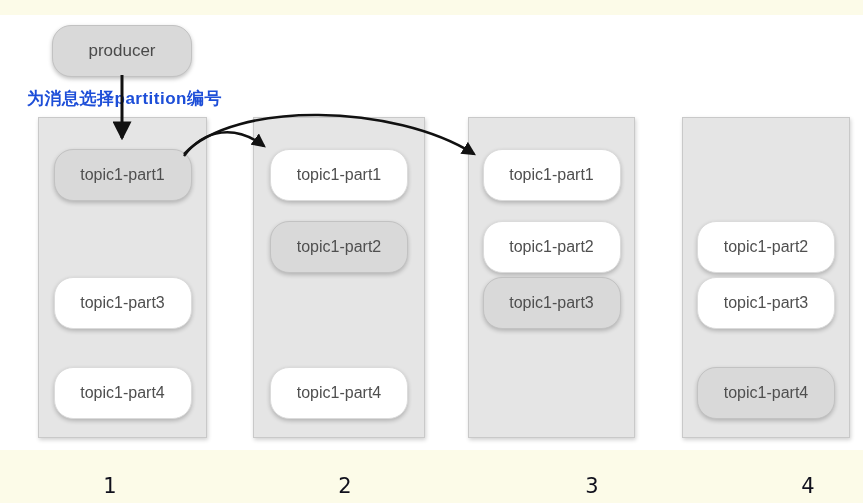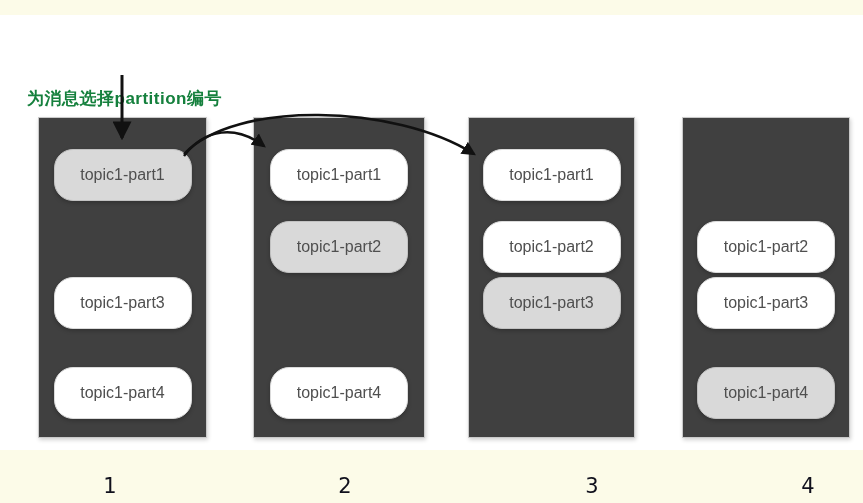--- a/index.html
+++ b/index.html
@@ -40,30 +40,30 @@
     font-size: 17px;
     color: #4a4a4a;
   }
 
   .annotation {
     position: absolute;
     left: 27px;
     top: 87px;
     font-size: 17px;
     font-weight: bold;
-    color: #15803d;
+    color: #1d4ed8;
     letter-spacing: 0.5px;
     white-space: nowrap;
   }
 
   .broker {
     position: absolute;
     top: 117px;
     height: 319px;
-    background: #404040;
+    background: #e5e5e5;
     border: 1px solid #c9c9c9;
     box-shadow: 1px 2px 4px rgba(0,0,0,0.18);
   }
   .broker-1 { left: 38px;  width: 167px; }
   .broker-2 { left: 253px; width: 170px; }
   .broker-3 { left: 468px; width: 165px; }
   .broker-4 { left: 682px; width: 166px; }
 
   .part {
     position: absolute;
@@ -111,20 +111,23 @@
   .num-3 { left: 592px; }
   .num-4 { left: 808px; }
 </style>
 </head>
 <body>
 
 <div class="canvas">
 
   <div class="strip strip-top"></div>
 
+  <div class="producer-node">
+    <span>producer</span>
+  </div>
 
   <div class="annotation">为消息选择partition编号</div>
 
   <div class="broker broker-1">
     <div class="part row-1 hl">
       <span>topic1-part1</span>
     </div>
     <div class="part row-3">
       <span>topic1-part3</span>
     </div>

